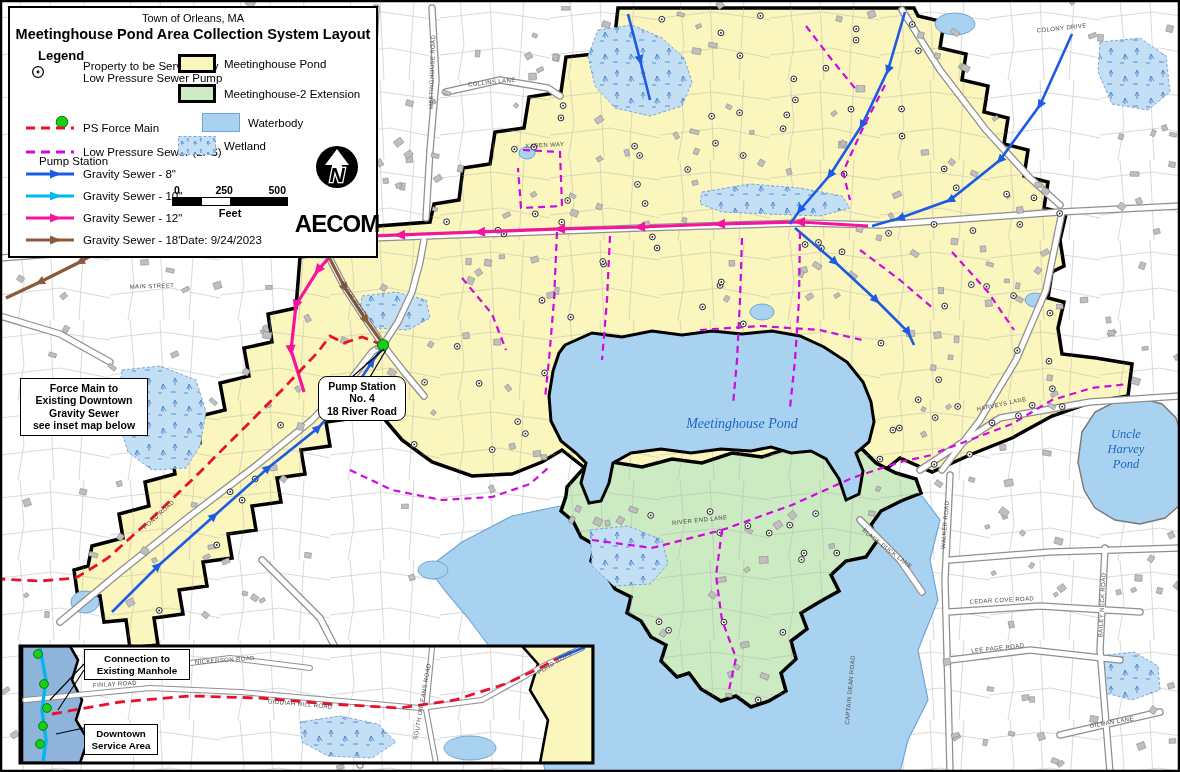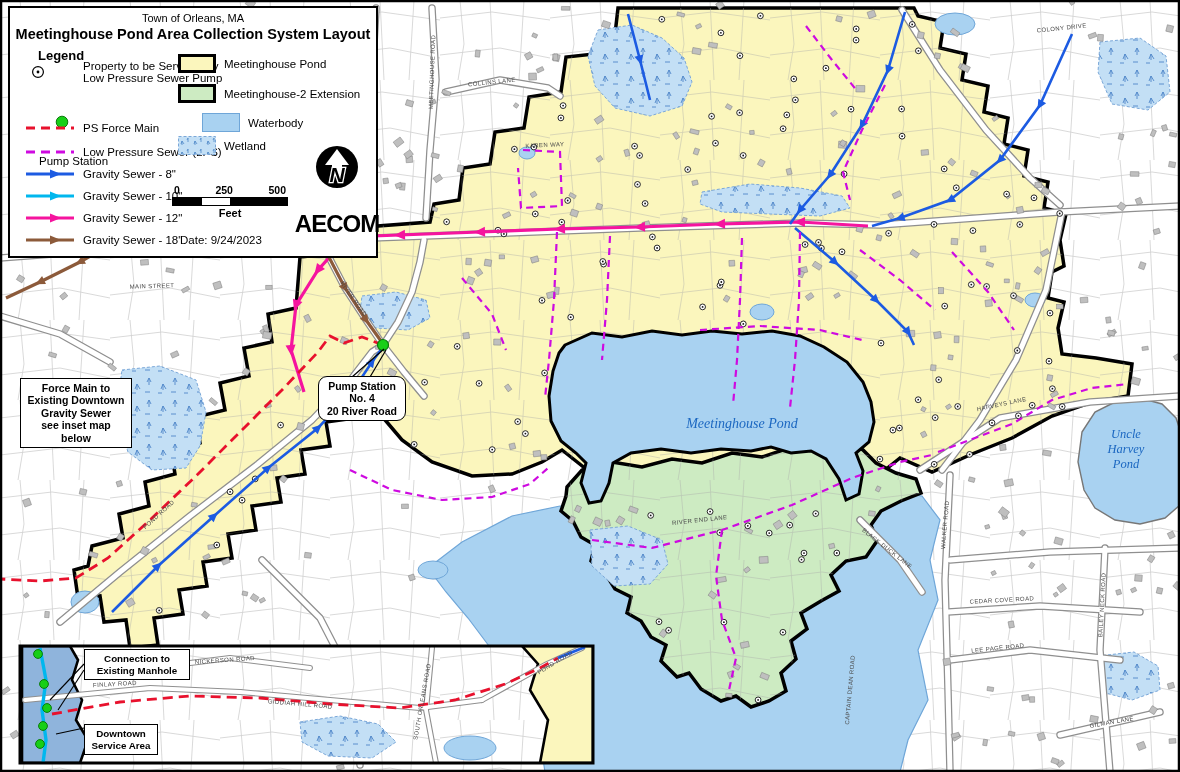--- a/index.html
+++ b/index.html
@@ -29,21 +29,21 @@
   #scalebox .bar{display:flex;height:7px;border:1px solid #000;margin-top:1px;}
   #scalebox .b1{width:25%;background:#000;} #scalebox .b2{width:25%;background:#fff;border-left:1px solid #000;border-right:1px solid #000;}
   #scalebox .b3{width:50%;background:#000;}
   #scalebox .unit{text-align:center;margin-top:1px;font-size:11px;}
   #datebox{position:absolute;left:170px;top:226px;font-size:11.5px;font-weight:normal;}
   #logo{position:absolute;left:284px;top:202px;width:86px;text-align:center;font-size:24px;font-weight:800;
         letter-spacing:-1px;color:#000;}
   
   .callout{position:absolute;background:#fff;border:1.6px solid #000;padding:3px 4px;text-align:center;
            font-weight:bold;font-size:10.5px;line-height:1.18;color:#000;z-index:4;box-sizing:border-box;}
-  #co-force{left:20px;top:378px;width:112px;}
+  #co-force{left:20px;top:378px;width:128px;}
   #co-force .gap{}
   #co-pump{left:318px;top:376px;width:88px;border-radius:9px;}
   #co-conn{left:84px;top:649px;width:106px;font-size:9.8px;}
   #co-down{left:84px;top:715px;width:74px;font-size:9.8px;margin-top:9px;}
 </style>
 </head>
 <body>
 
 <div id="canvas">
 
@@ -1104,21 +1104,21 @@
 </div>
 
 <div id="co-force" class="callout">
   <div>Force Main to</div>
   <div>Existing Downtown</div>
   <div>Gravity Sewer</div>
   <div class="gap">see inset map below</div>
 </div>
 <div id="co-pump" class="callout">
   <div>Pump Station No. 4</div>
-  <div>20 River Road</div>
+  <div>18 River Road</div>
 </div>
 <div id="co-conn" class="callout">
   <div>Connection to</div>
   <div>Existing Manhole</div>
 </div>
 <div id="co-down" class="callout">
   <div>Downtown</div>
   <div>Service Area</div>
 </div>
 

